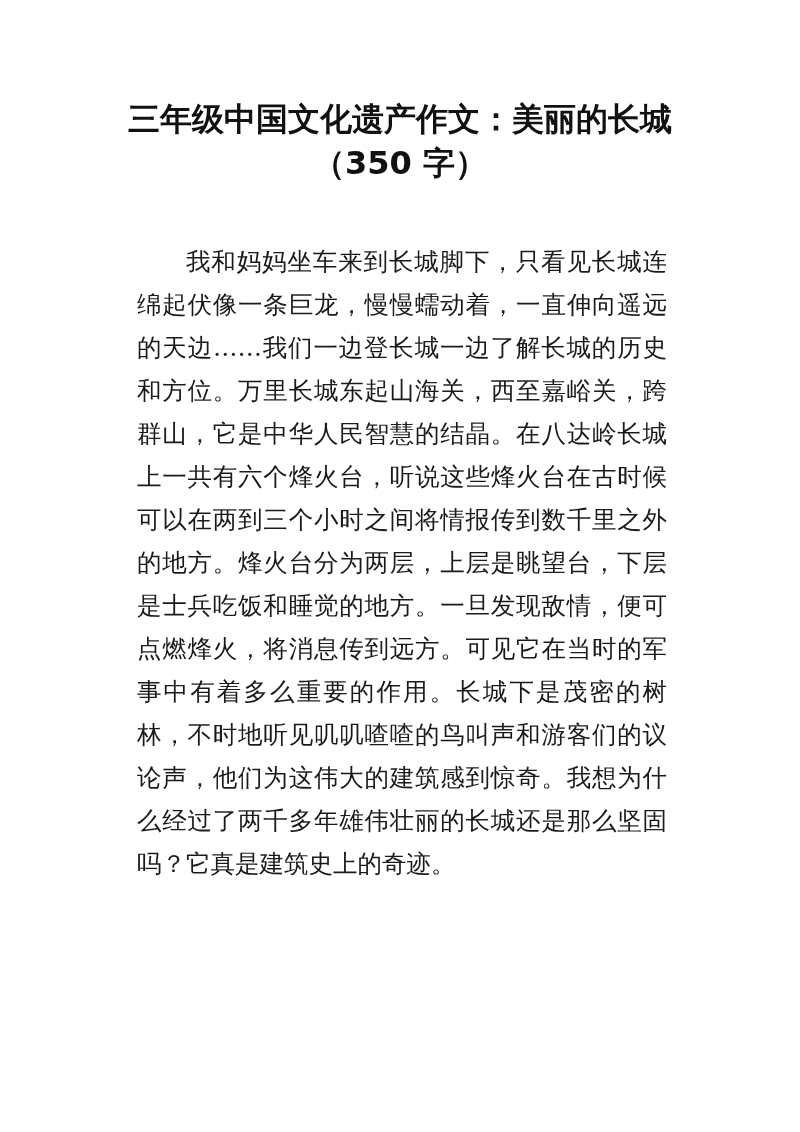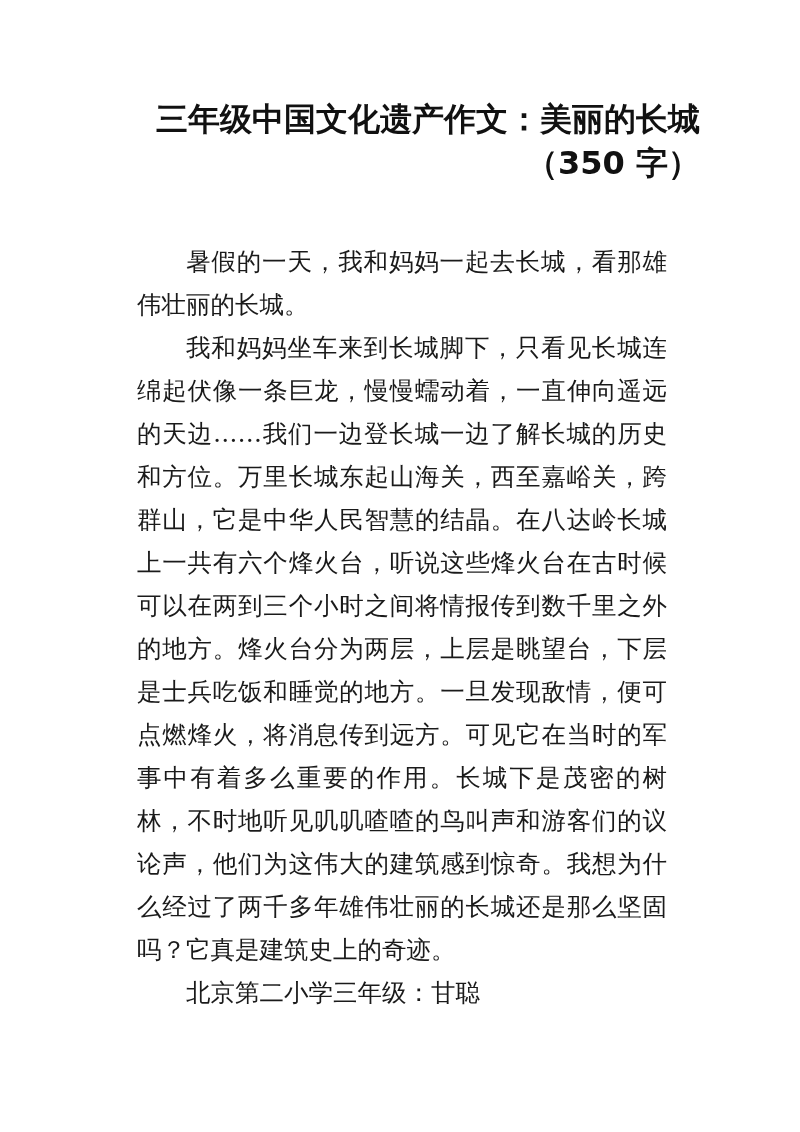--- a/index.html
+++ b/index.html
@@ -12,21 +12,21 @@
       height: 1132px;
       position: relative;
       overflow: hidden;
       color: #111111;
     }
     .title {
       position: absolute;
       left: 100px;
       top: 97px;
       width: 600px;
-      text-align: right;
+      text-align: center;
       font-family: "DejaVu Sans", "Liberation Sans", sans-serif;
       font-weight: bold;
       font-size: 32px;
       line-height: 44px;
       letter-spacing: 0px;
       color: #111111;
       margin: 0;
     }
     .body {
       position: absolute;
@@ -44,16 +44,14 @@
       text-indent: 2em;
       word-break: break-all;
     }
   </style>
 </head>
 <body>
 
 <h1 class="title">三年级中国文化遗产作文：美丽的长城（350 字）</h1>
 
 <div class="body">
-  <p class="para">暑假的一天，我和妈妈一起去长城，看那雄伟壮丽的长城。</p>
   <p class="para">我和妈妈坐车来到长城脚下，只看见长城连绵起伏像一条巨龙，慢慢蠕动着，一直伸向遥远的天边……我们一边登长城一边了解长城的历史和方位。万里长城东起山海关，西至嘉峪关，跨群山，它是中华人民智慧的结晶。在八达岭长城上一共有六个烽火台，听说这些烽火台在古时候可以在两到三个小时之间将情报传到数千里之外的地方。烽火台分为两层，上层是眺望台，下层是士兵吃饭和睡觉的地方。一旦发现敌情，便可点燃烽火，将消息传到远方。可见它在当时的军事中有着多么重要的作用。长城下是茂密的树林，不时地听见叽叽喳喳的鸟叫声和游客们的议论声，他们为这伟大的建筑感到惊奇。我想为什么经过了两千多年雄伟壮丽的长城还是那么坚固吗？它真是建筑史上的奇迹。</p>
-  <p class="para">北京第二小学三年级：甘聪</p>
 </div>
 
 </body></html>

